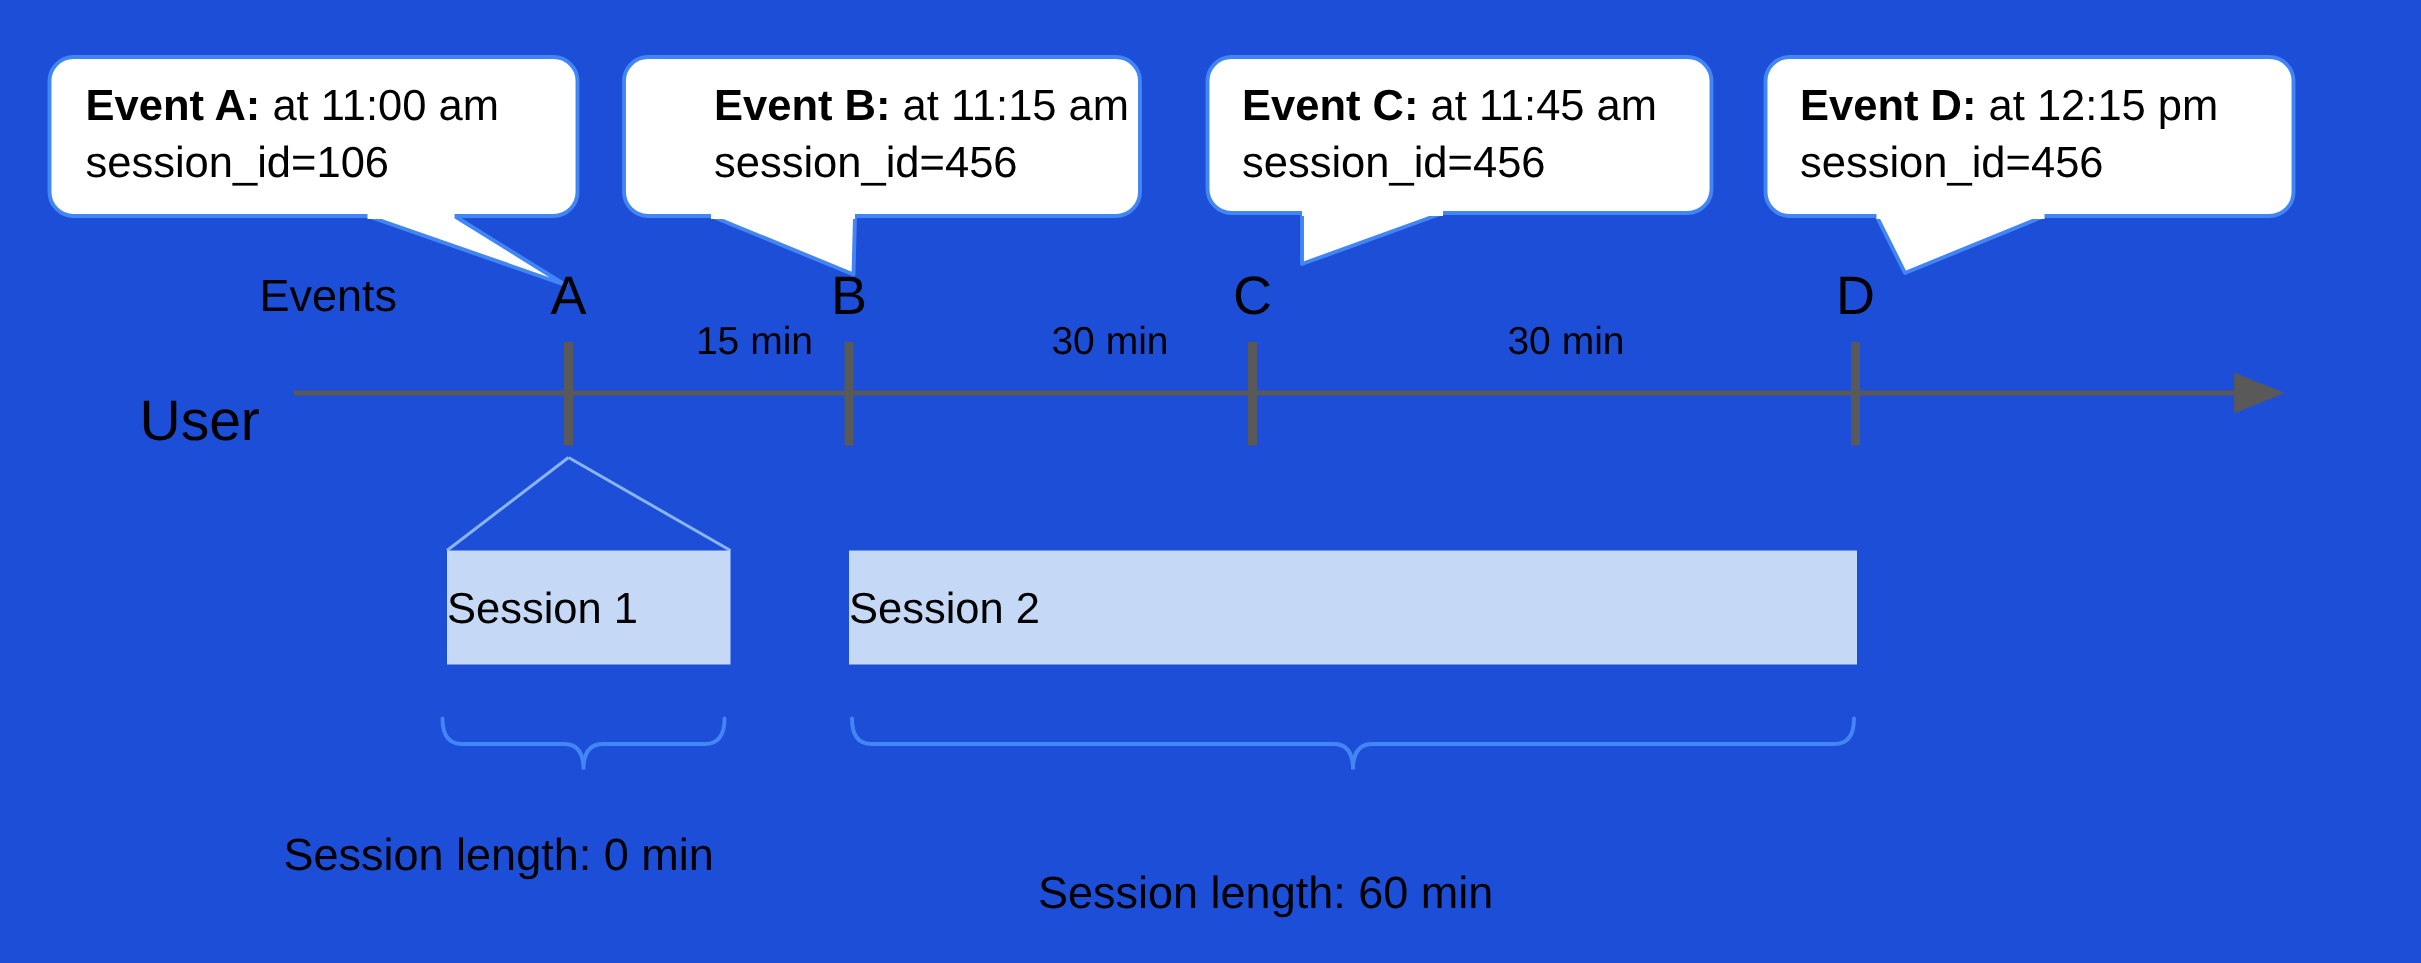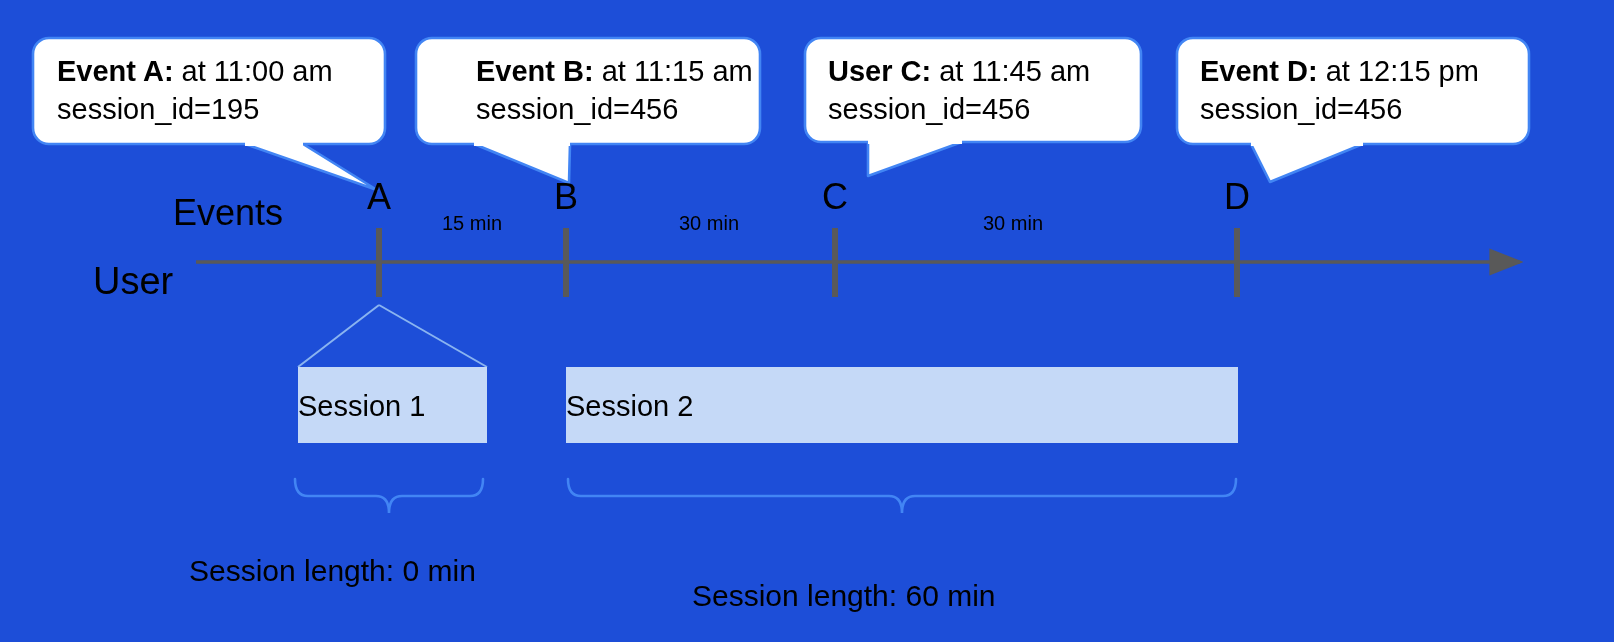--- a/index.html
+++ b/index.html
@@ -43,29 +43,28 @@
     position: absolute;
     font-family: "Liberation Sans", sans-serif;
     color: #000000;
     white-space: nowrap;
   }
   .event-letter {
     font-size: 36px;
     text-align: center;
   }
   .gap-label {
-    font-size: 20px;
-    text-align: center;
+    font-size: 26px;
+    text-align: right;
   }
   .axis-title {
     font-size: 38px;
   }
   .row-title {
-    font-size: 36px;
-    margin-top: 11px;
+    font-size: 30px;
   }
   .session-label {
     font-size: 29px;
     text-align: left;
   }
   .summary-label {
     font-size: 30px;
     text-align: left;
   }
 </style>
@@ -120,30 +119,30 @@
     <rect x="298" y="367" width="189" height="76" fill="#c5d9f7"></rect>
     <rect x="566" y="367" width="672" height="76" fill="#c5d9f7"></rect>
 
     <path d="M 295 479 Q 295 496 308 496 L 376 496 Q 389 496 389 513 Q 389 496 402 496 L 470 496 Q 483 496 483 479" fill="none" stroke="#4285f4" stroke-width="2.6" stroke-linecap="round"></path>
 
     <path d="M 568 479 Q 568 496 581 496 L 889 496 Q 902 496 902 513 Q 902 496 915 496 L 1223 496 Q 1236 496 1236 479" fill="none" stroke="#4285f4" stroke-width="2.6" stroke-linecap="round"></path>
   </svg>
 
   <div class="callout-text" style="left:57px; top:52px;">
     <div><b>Event A:</b><span> at 11:00 am</span></div>
-    <div>session_id=195</div>
+    <div>session_id=106</div>
   </div>
 
   <div class="callout-text" style="left:428px; top:52px;margin-left:48px;">
     <div><b>Event B:</b><span> at 11:15 am</span></div>
     <div>session_id=456</div>
   </div>
 
   <div class="callout-text" style="left:828px; top:52px;">
-    <div><b>User C:</b><span> at 11:45 am</span></div>
+    <div><b>Event C:</b><span> at 11:45 am</span></div>
     <div>session_id=456</div>
   </div>
 
   <div class="callout-text" style="left:1200px; top:52px;">
     <div><b>Event D:</b><span> at 12:15 pm</span></div>
     <div>session_id=456</div>
   </div>
 
   <div class="lbl row-title" style="left:173px; top:181px;">Events</div>
 

